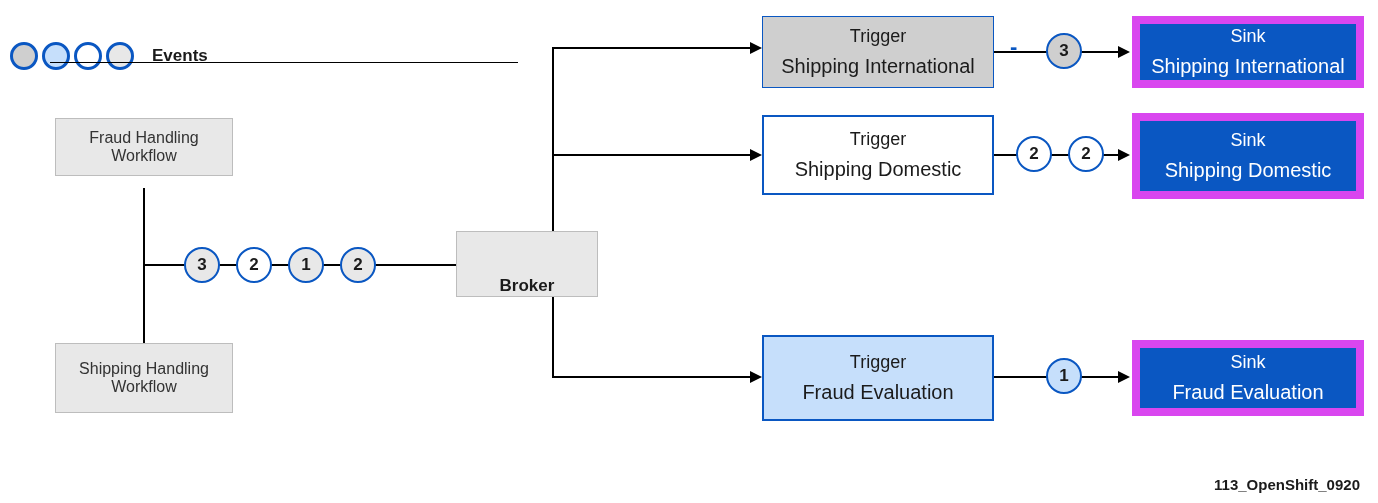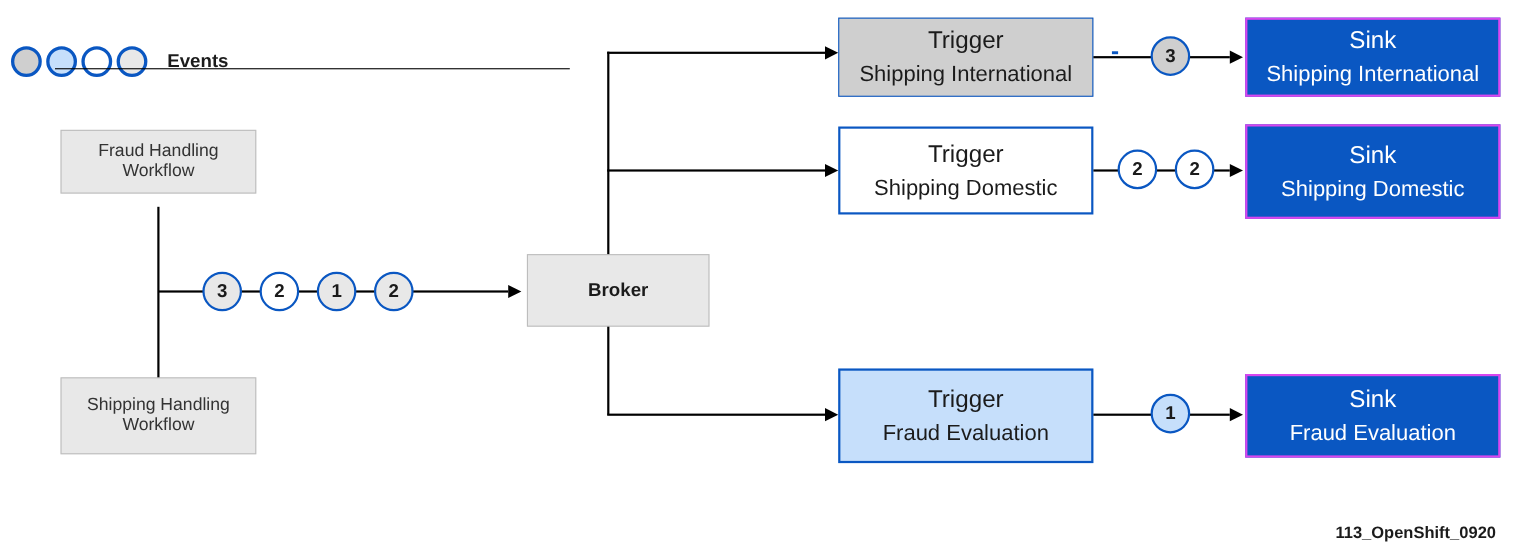--- a/index.html
+++ b/index.html
@@ -34,22 +34,22 @@
   
   .box {
     position:absolute; box-sizing:border-box;
     display:flex; flex-direction:column; align-items:center; justify-content:center;
     text-align:center;
   }
   .gray-box { background:#e8e8e8; border:1px solid #bdbdbd; }
   .gray-dark-box { background:#cfcfcf; border:1px solid #0a57c2; }
   .blue-outline-box { background:#ffffff; border:2px solid #0a57c2; }
   .blue-light-box  { background:#c6dffb; border:2px solid #0a57c2; }
-  .blue-fill-box   { background:#0a57c2; border:2px solid #d946ef; color:#ffffff; }
-  .box .line1 { font-size:22px; line-height:1.2; }
+  .blue-fill-box   { background:#0a57c2; border:8px solid #d946ef; color:#ffffff; }
+  .box .line1 { font-size:18px; line-height:1.2; }
   .box .line2 { font-size:20px; line-height:1.2; margin-top:6px; }
 
   .wf { font-size:16px; color:#333; }
 
   
   .ev {
     position:absolute; width:36px; height:36px; border-radius:50%;
     box-sizing:border-box; border:2px solid #0a57c2;
     display:flex; align-items:center; justify-content:center;
     font-weight:700; font-size:17px;
@@ -105,21 +105,21 @@
   <div class="vline" style="left:143px; top:188px; height:155px;"></div>
 
   <div class="hline" style="left:144px; top:264px; width:318px;"></div>
   <div class="arrow-r" style="left:462px; top:265px;"></div>
 
   <div class="ev ev-egray" style="left:184px; top:247px;">3</div>
   <div class="ev ev-white" style="left:236px; top:247px;">2</div>
   <div class="ev ev-egray" style="left:288px; top:247px;">1</div>
   <div class="ev ev-egray" style="left:340px; top:247px;">2</div>
 
-  <div class="box gray-box" style="left:479px; top:231px; width:166px; height:66px; font-weight:700;">
+  <div class="box gray-box" style="left:456px; top:231px; width:142px; height:66px; font-weight:700;justify-content:flex-end;">
     <div style="font-size:17px;">Broker</div>
   </div>
 
   <div class="hline" style="left:552px; top:297px; width:2px; height:0;"></div>
   <div class="vline" style="left:552px; top:47px; height:184px;"></div>
   <div class="vline" style="left:552px; top:297px; height:80px;"></div>
 
   <div class="hline" style="left:552px; top:47px; width:198px;"></div>
   <div class="arrow-r" style="left:750px; top:48px;"></div>
 

